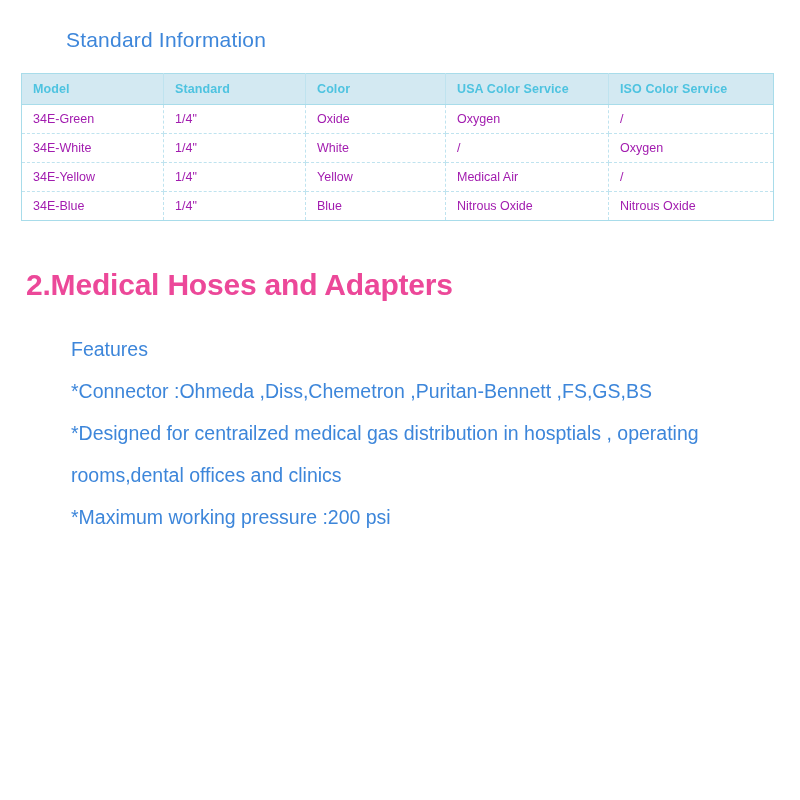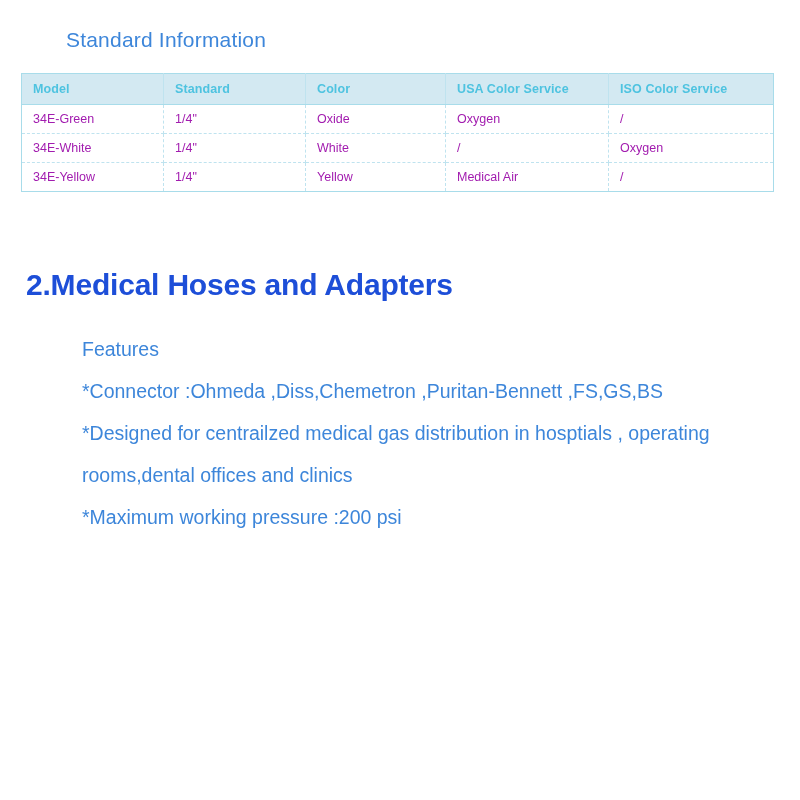--- a/index.html
+++ b/index.html
@@ -80,39 +80,38 @@
   .col-usa      { width: 163px; }
   .col-iso      { width: 165px; }
 
   
   .main-heading {
     position: absolute;
     left: 26px;
     top: 268px;
     font-size: 30px;
     font-weight: bold;
-    color: #1d4ed8;
+    color: #ec4899;
     letter-spacing: -0.2px;
     white-space: nowrap;
   }
 
   
   .features {
     position: absolute;
     left: 71px;
     top: 328px;
     width: 710px;
     color: #3d86da;
     font-size: 19.5px;
     line-height: 42px;
     font-weight: 400;
   }
   .features .line {
     white-space: nowrap;
-    margin-left: 11px;
   }
   .features .line.wrap {
     white-space: normal;
   }
 </style>
 </head>
 <body>
 
 <div class="page">
 
@@ -150,20 +149,27 @@
         <td>/</td>
         <td>Oxygen</td>
       </tr>
       <tr>
         <td>34E-Yellow</td>
         <td>1/4"</td>
         <td>Yellow</td>
         <td>Medical Air</td>
         <td>/</td>
       </tr>
+      <tr>
+        <td>34E-Blue</td>
+        <td>1/4"</td>
+        <td>Blue</td>
+        <td>Nitrous Oxide</td>
+        <td>Nitrous Oxide</td>
+      </tr>
     </tbody>
   </table>
 
   <div class="main-heading">2.Medical Hoses and Adapters</div>
 
   <div class="features">
     <div class="line">Features</div>
     <div class="line">*Connector :Ohmeda ,Diss,Chemetron ,Puritan-Bennett ,FS,GS,BS</div>
     <div class="line wrap">*Designed for centrailzed medical gas distribution in hosptials , operating rooms,dental offices and clinics</div>
     <div class="line">*Maximum working pressure :200 psi</div>

